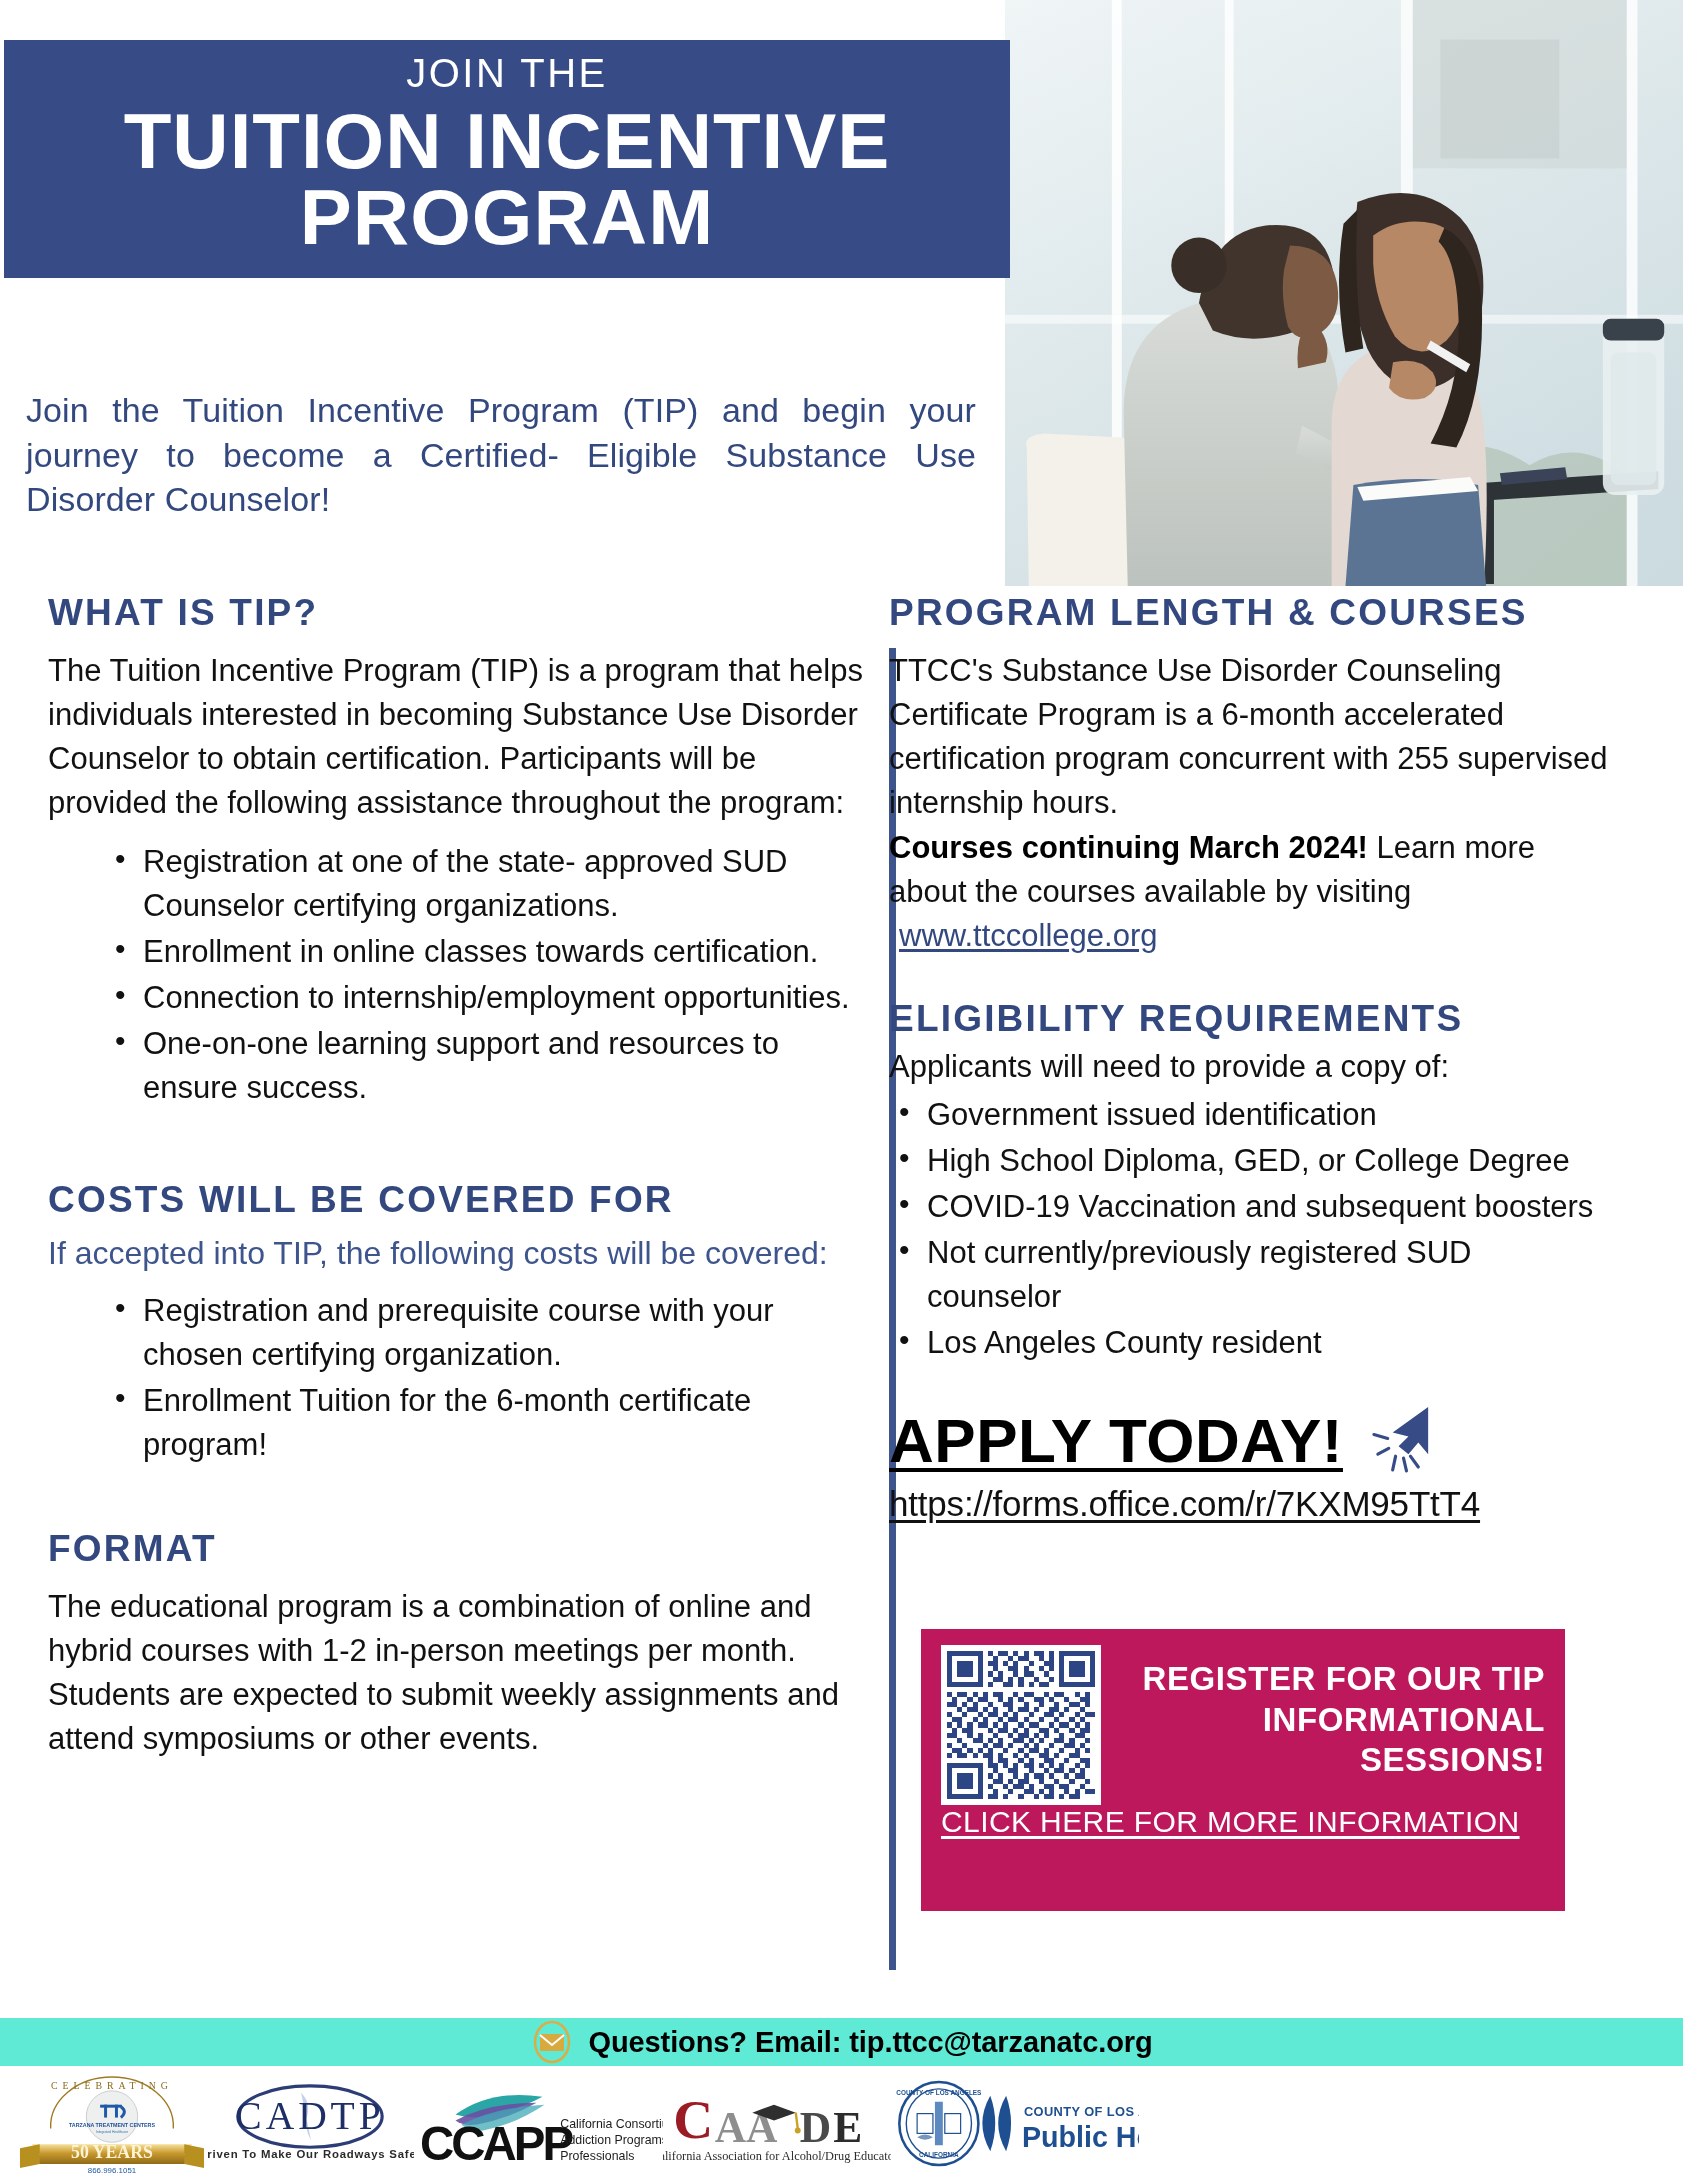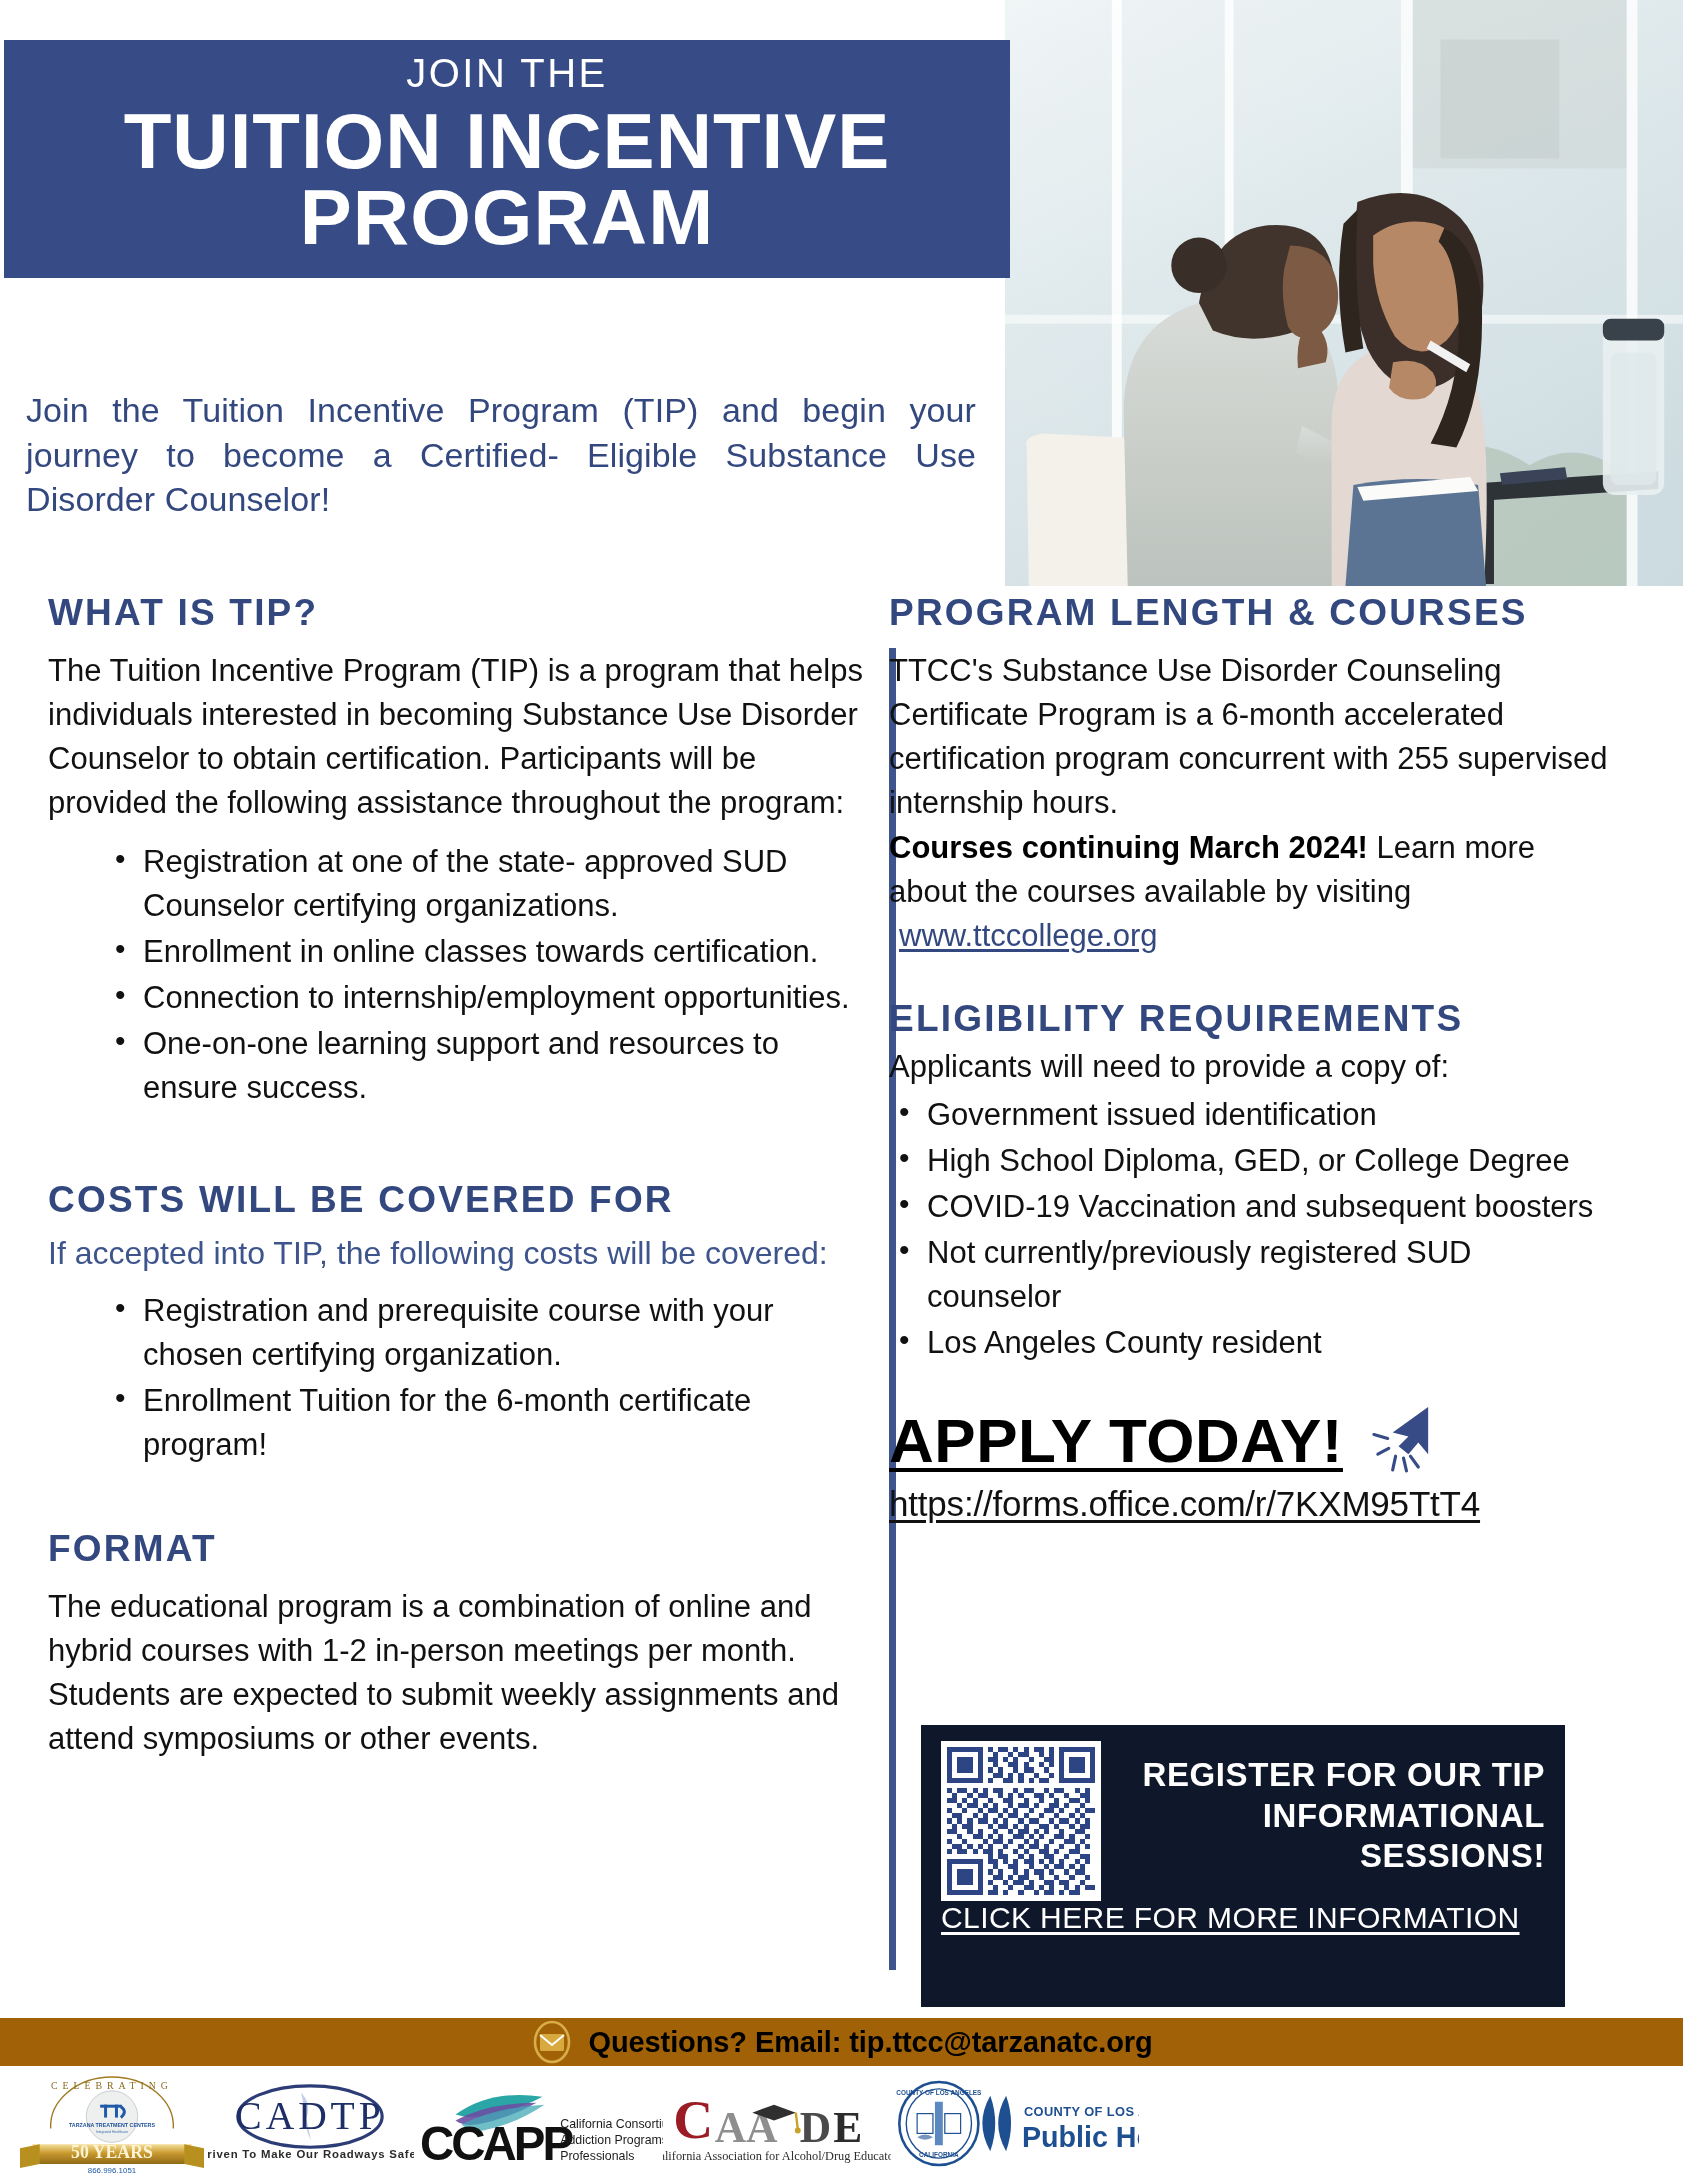--- a/index.html
+++ b/index.html
@@ -94,41 +94,41 @@
     text-decoration: underline; text-underline-offset: 6px; text-decoration-thickness: 4px; text-align: center;
   }
   .cursor-icon { width: 71px; height: 75px; flex: 0 0 auto; margin-bottom: 2px; }
   .apply-url {
     display: block; color: #111; font-size: 35px; margin-top: 8px;
     text-decoration: underline; text-underline-offset: 4px; letter-spacing: -0.2px;
   }
 
   
   .qr-box {
-    position: absolute; left: 921px; top: 1725px; width: 644px; height: 282px;
-    background: #0f172a; padding: 16px 20px 10px 20px;
+    position: absolute; left: 921px; top: 1629px; width: 644px; height: 282px;
+    background: #be185d; padding: 16px 20px 10px 20px;
   }
   .qr-inner { display: flex; align-items: flex-start; gap: 18px; }
   .qr-img {
     width: 160px; height: 160px; background:#fff; padding:6px; flex:0 0 auto;
   }
   .qr-img svg { display:block; width:100%; height:100%; }
   .qr-text {
     flex: 1; color: #fff; text-align: right; font-size: 33px; font-weight: 700;
     line-height: 1.23; letter-spacing: 0.6px; text-transform: uppercase; padding-top: 14px;
   }
   .qr-cta {
     margin-top: 10px; color: #fff; font-size: 30px; text-align: center;
     text-decoration: underline; text-underline-offset: 4px; letter-spacing: 0.4px;
   }
 
   
   .email-bar {
     position: absolute; left: 0; top: 2018px; width: 1683px; height: 48px;
-    background: #a16207; display: flex; align-items: center; justify-content: center; gap: 14px;
+    background: #5eead4; display: flex; align-items: center; justify-content: center; gap: 14px;
   }
   .mail-icon { width: 44px; height: 44px; flex: 0 0 auto; }
   .email-text { color: #000; font-size: 29px; font-weight: 700; letter-spacing: -0.1px; }
 
   
   .logo-strip {
     position: absolute; left: 0; top: 2069px; width: 1683px; height: 109px;
     display: flex; align-items: center; justify-content: flex-start; padding: 0 18px;
   }
   .logo { flex: 0 0 auto; display:flex; align-items:center; justify-content:center; }

